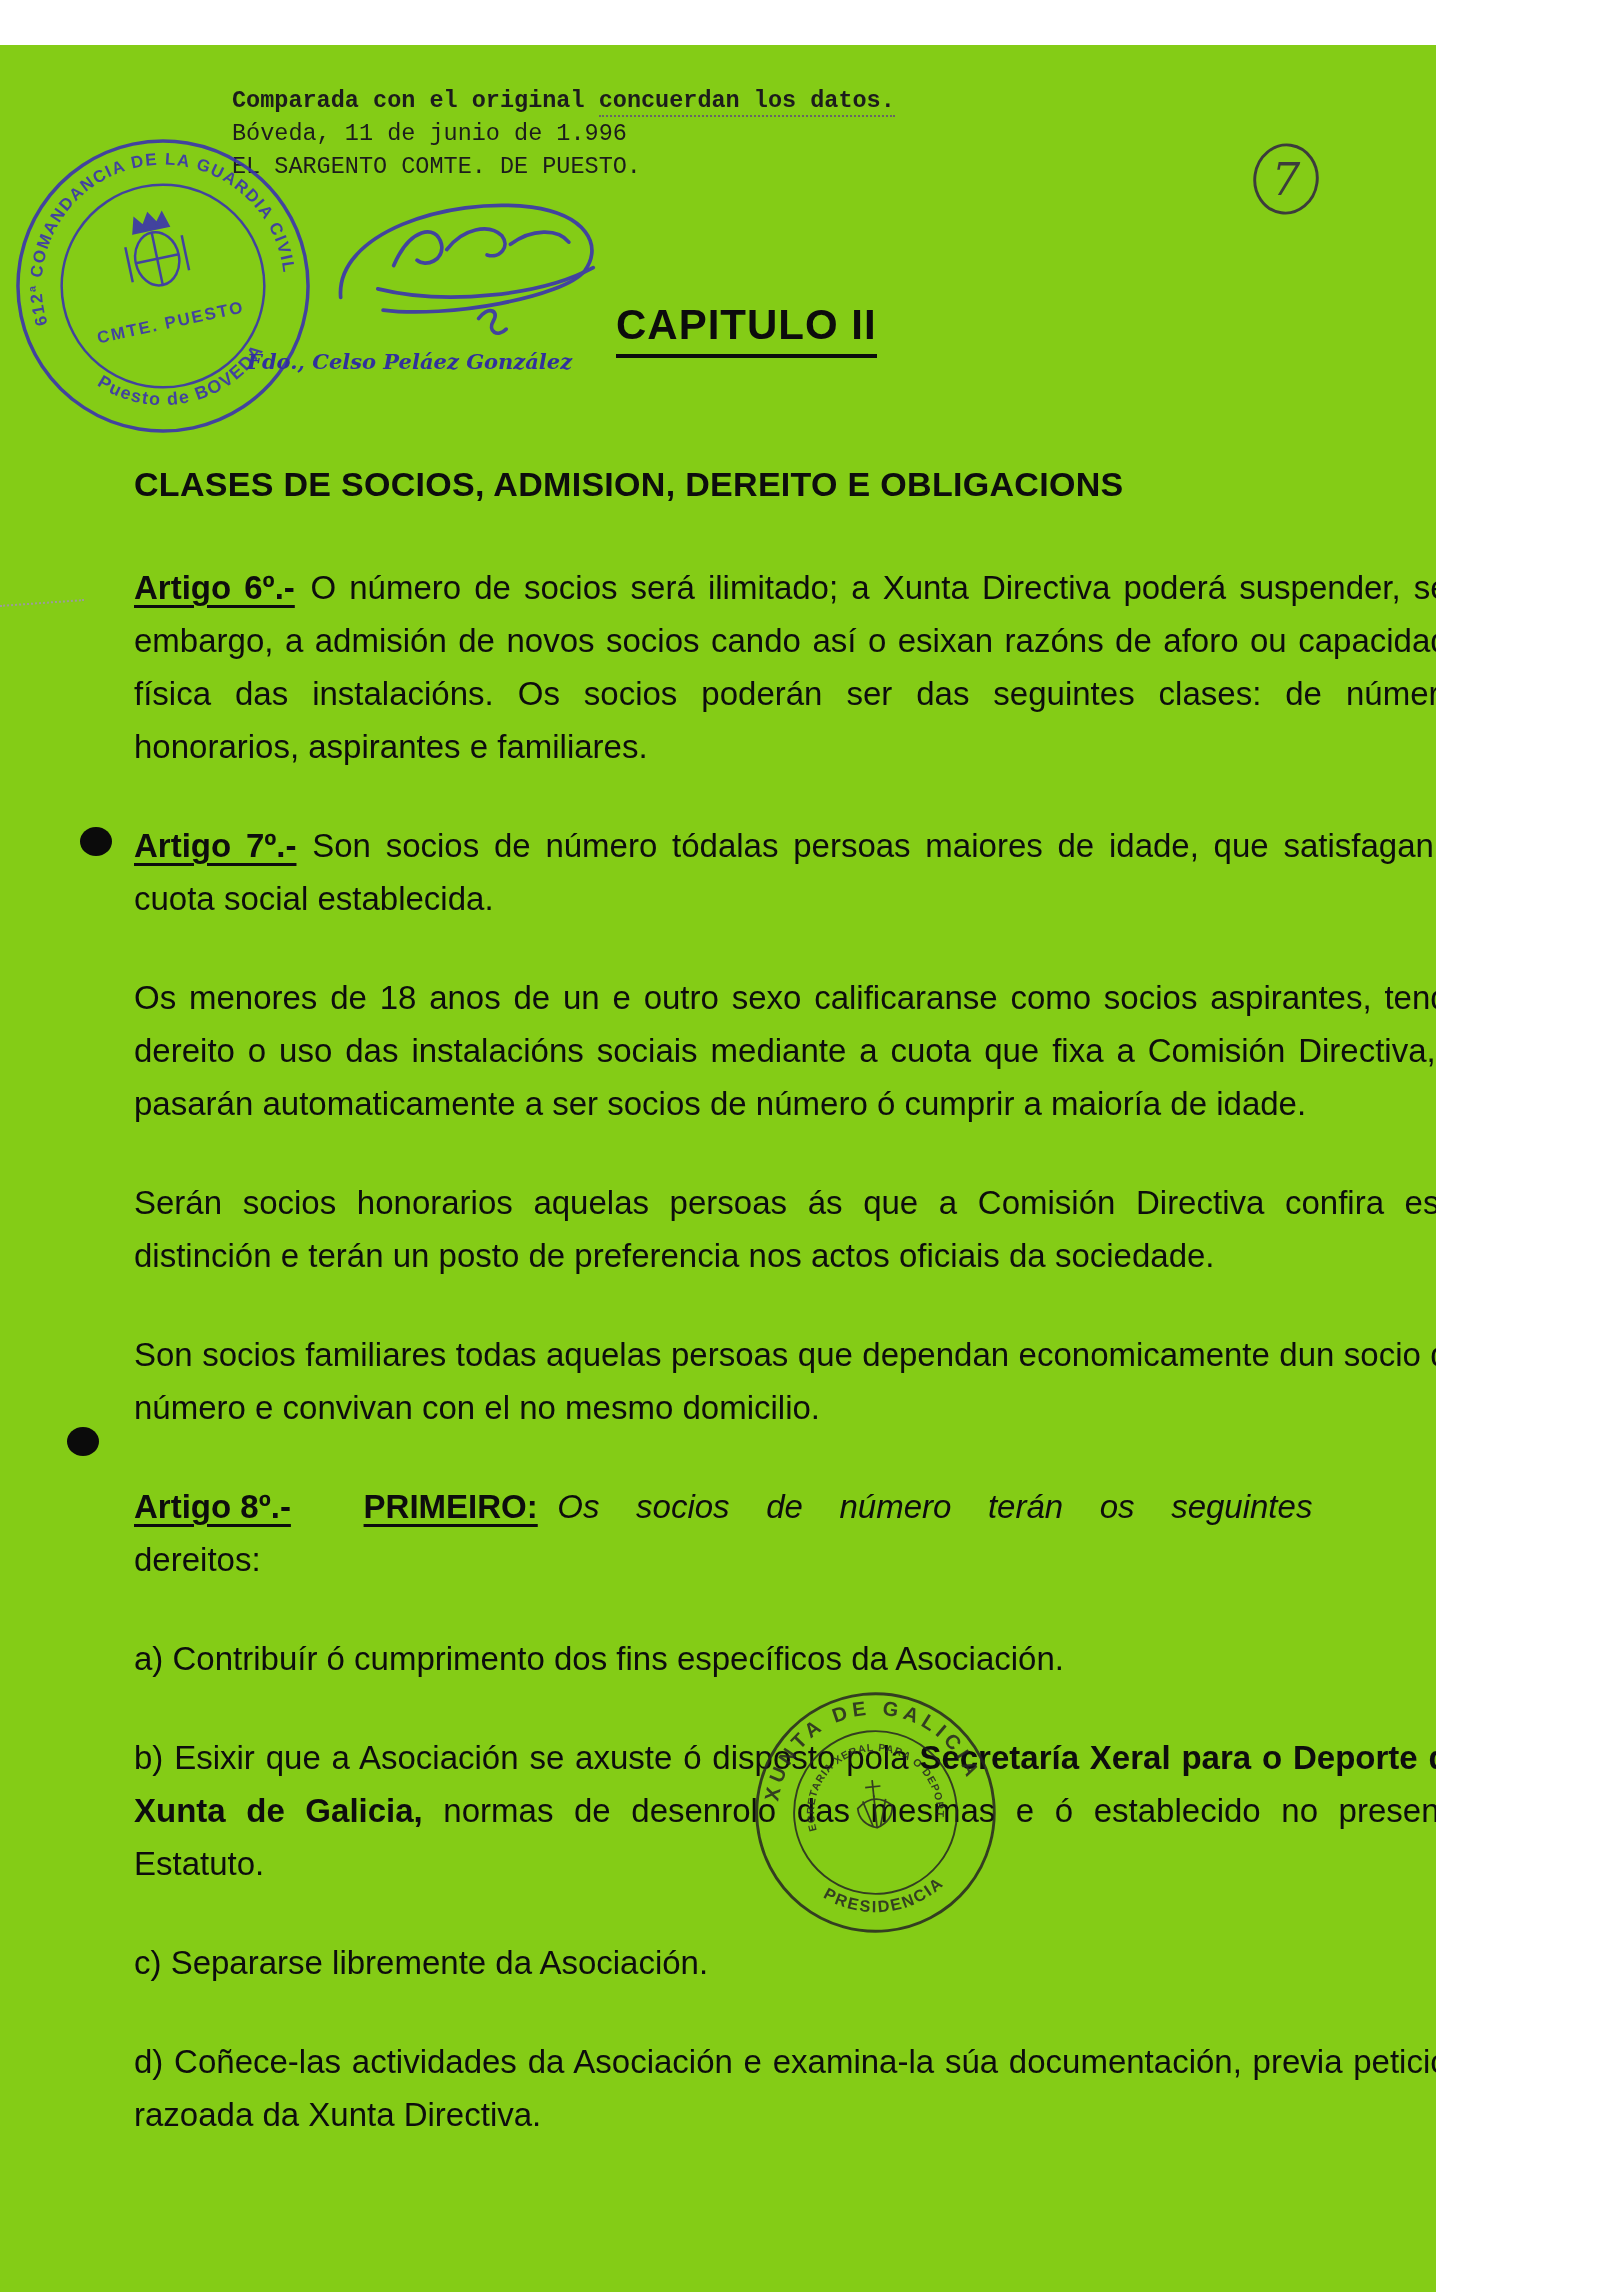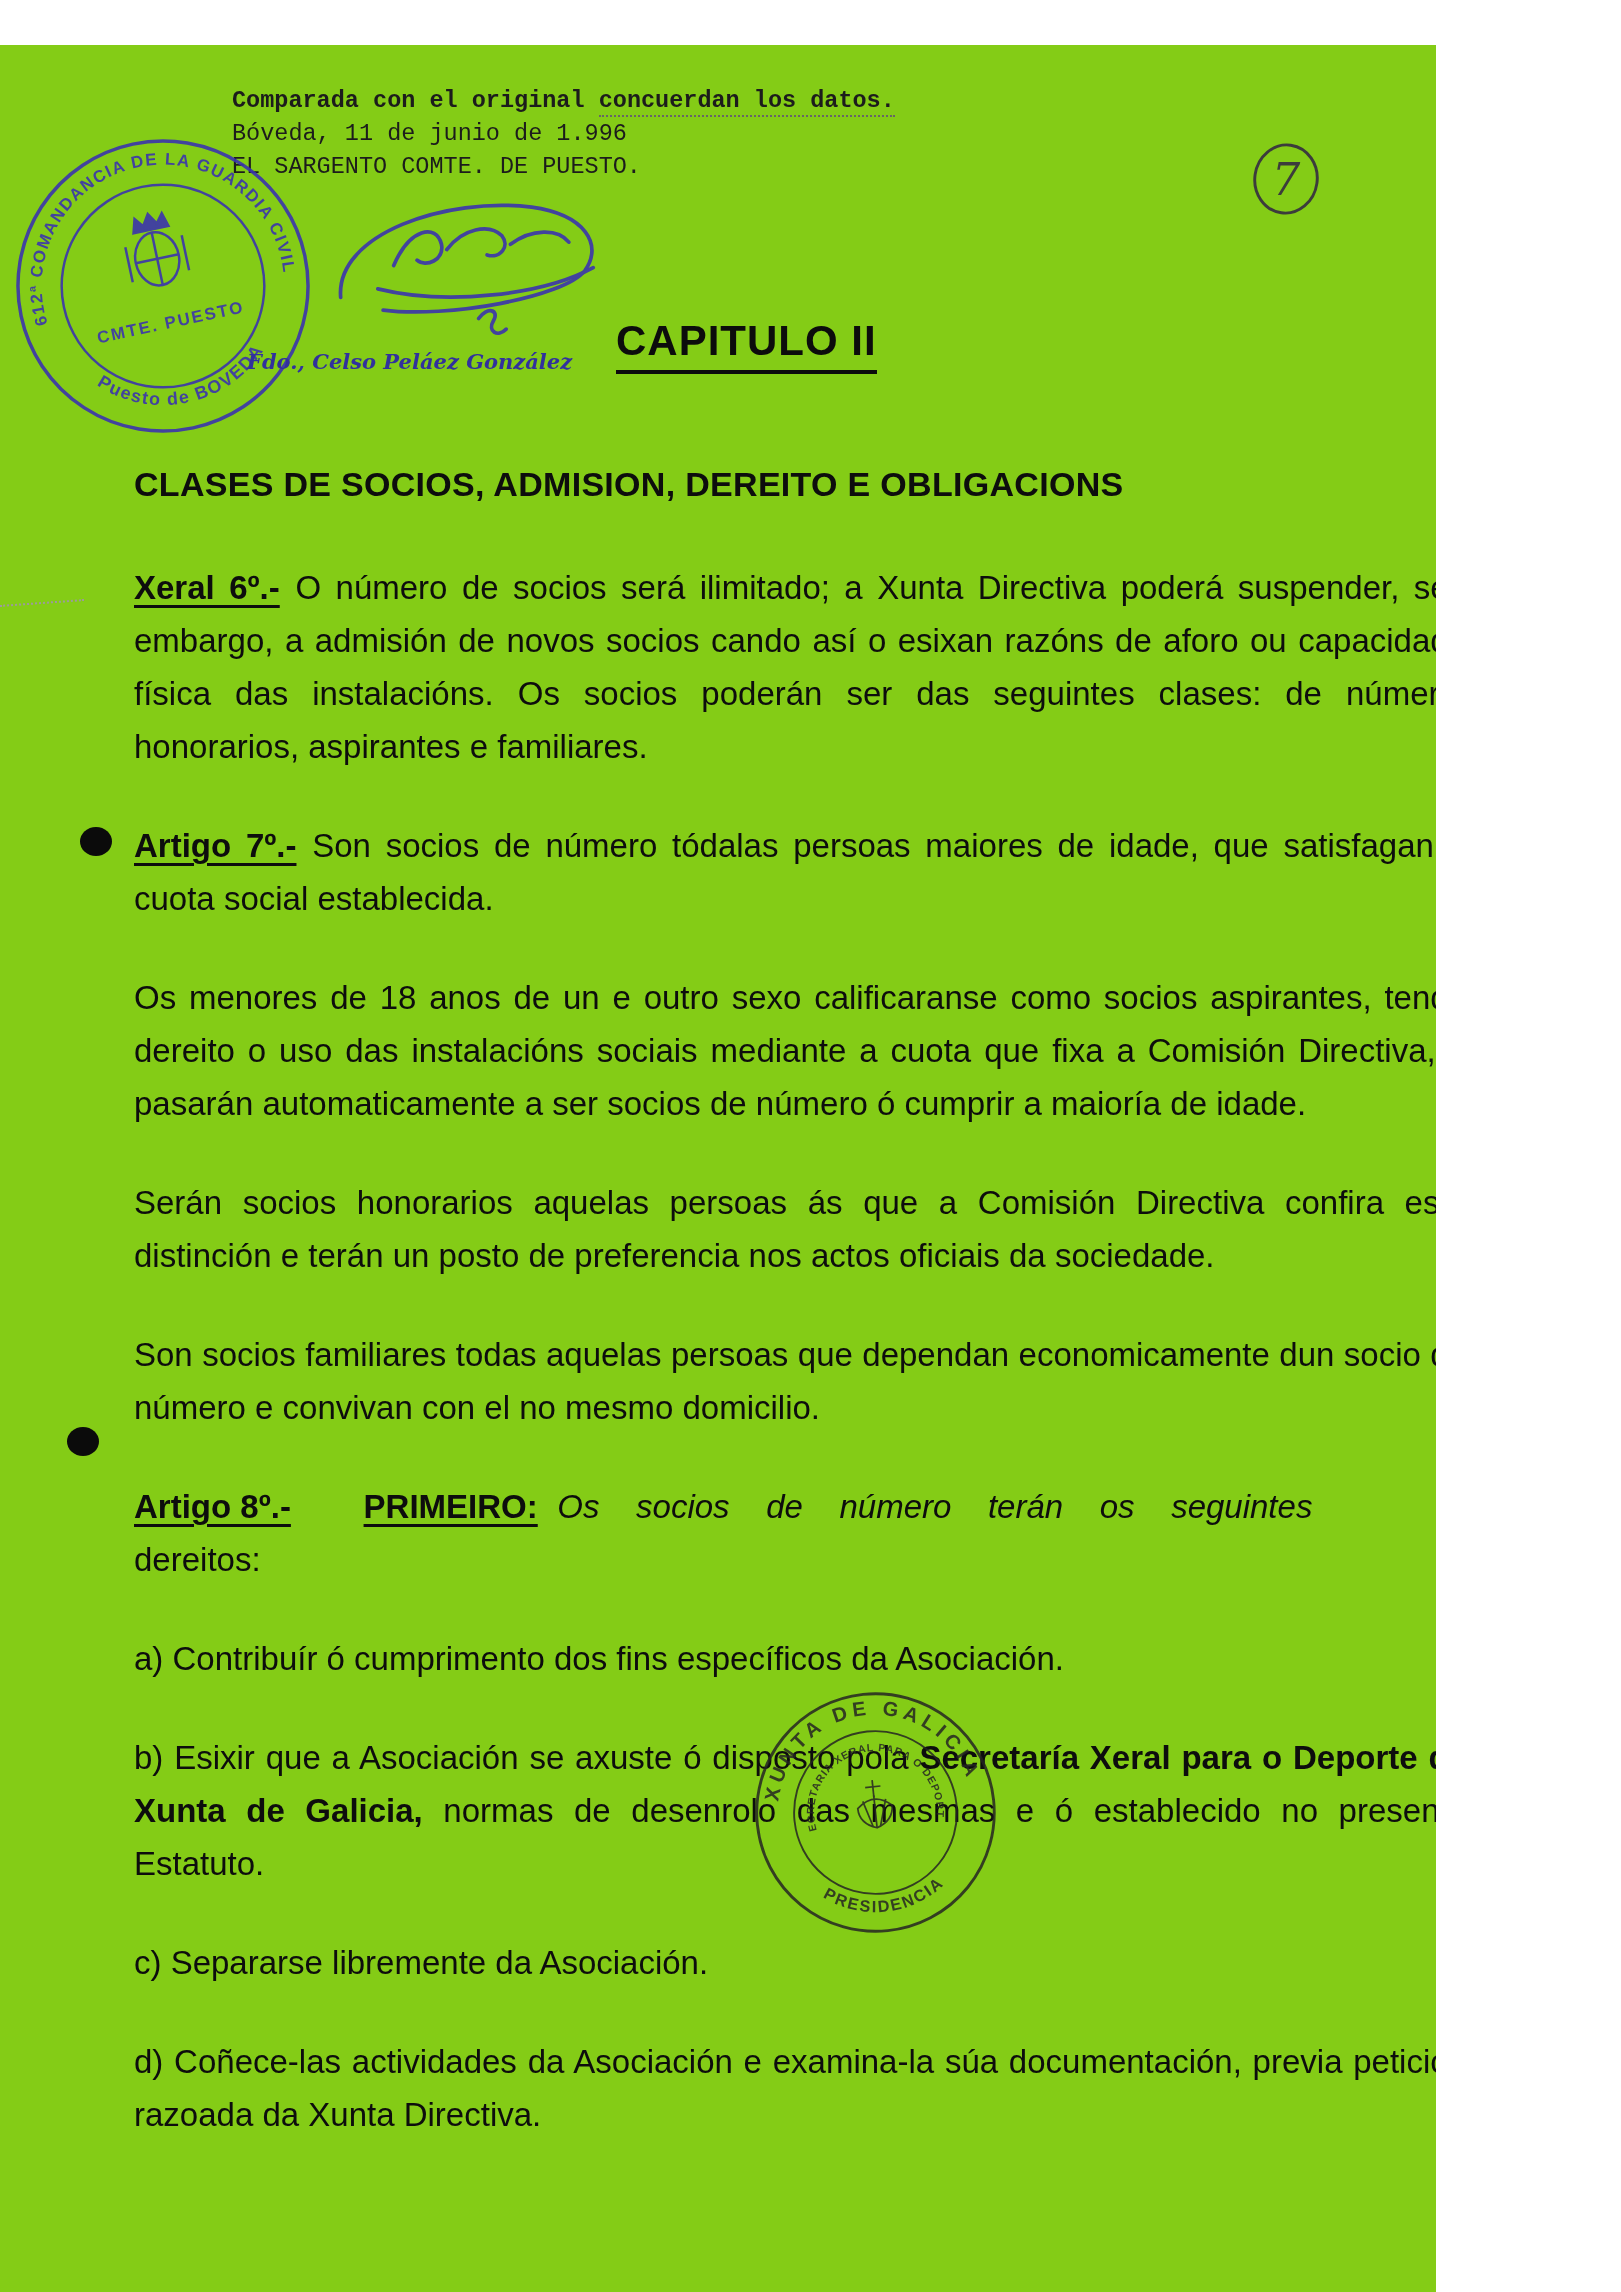--- a/index.html
+++ b/index.html
@@ -42,21 +42,21 @@
     font-family:"DejaVu Serif", serif;
     font-style:italic; font-weight:700;
     font-size:21px; color:#31319d;
     white-space:nowrap;
   }
 
   
   .page-number { position:absolute; left:1247px; top:94px; width:78px; height:80px; }
 
   
-  .title-wrap { position:absolute; left:616px; top:272px; }
+  .title-wrap { position:absolute; left:616px; top:256px; }
   .title {
     display:inline-block;
     font-size:42px; font-weight:700; letter-spacing:1px; color:#0c0c0c;
     border-bottom:4.9px solid #0c0c0c; padding-bottom:4.9px;
   }
 
   
   .main { position:absolute; left:134px; top:420px; width:1333px; color:#0d0d0d; }
   .section-heading {
     font-size:34px; font-weight:700; letter-spacing:0.3px;
@@ -147,21 +147,21 @@
   </svg>
 
   <div class="title-wrap">
     <span class="title">CAPITULO II</span>
   </div>
 
   <div class="main">
 
     <div class="section-heading">CLASES DE SOCIOS, ADMISION, DEREITO E OBLIGACIONS</div>
 
-    <p class="para"><span class="label">Xeral 6º.-</span><span>O número de socios será ilimitado; a Xunta Directiva poderá suspender, sen embargo, a admisión de novos socios cando así o esixan razóns de aforo ou capacidade física das instalacións. Os socios poderán ser das seguintes clases: de número, honorarios, aspirantes e familiares.</span></p>
+    <p class="para"><span class="label">Artigo 6º.-</span><span>O número de socios será ilimitado; a Xunta Directiva poderá suspender, sen embargo, a admisión de novos socios cando así o esixan razóns de aforo ou capacidade física das instalacións. Os socios poderán ser das seguintes clases: de número, honorarios, aspirantes e familiares.</span></p>
 
     <p class="para"><span class="label">Artigo 7º.-</span><span>Son socios de número tódalas persoas maiores de idade, que satisfagan a cuota social establecida.</span></p>
 
     <p class="para">Os menores de 18 anos de un e outro sexo calificaranse como socios aspirantes, tendo dereito o uso das instalacións sociais mediante a cuota que fixa a Comisión Directiva, e pasarán automaticamente a ser socios de número ó cumprir a maioría de idade.</p>
 
     <p class="para">Serán socios honorarios aquelas persoas ás que a Comisión Directiva confira esta distinción e terán un posto de preferencia nos actos oficiais da sociedade.</p>
 
     <p class="para">Son socios familiares todas aquelas persoas que dependan economicamente dun socio de número e convivan con el no mesmo domicilio.</p>
 
     <p class="para"><span class="label">Artigo 8º.-</span><span class="label sublabel">PRIMEIRO:</span><span class="spread">Os socios de número terán os seguintes</span><br><span>dereitos:</span></p>

